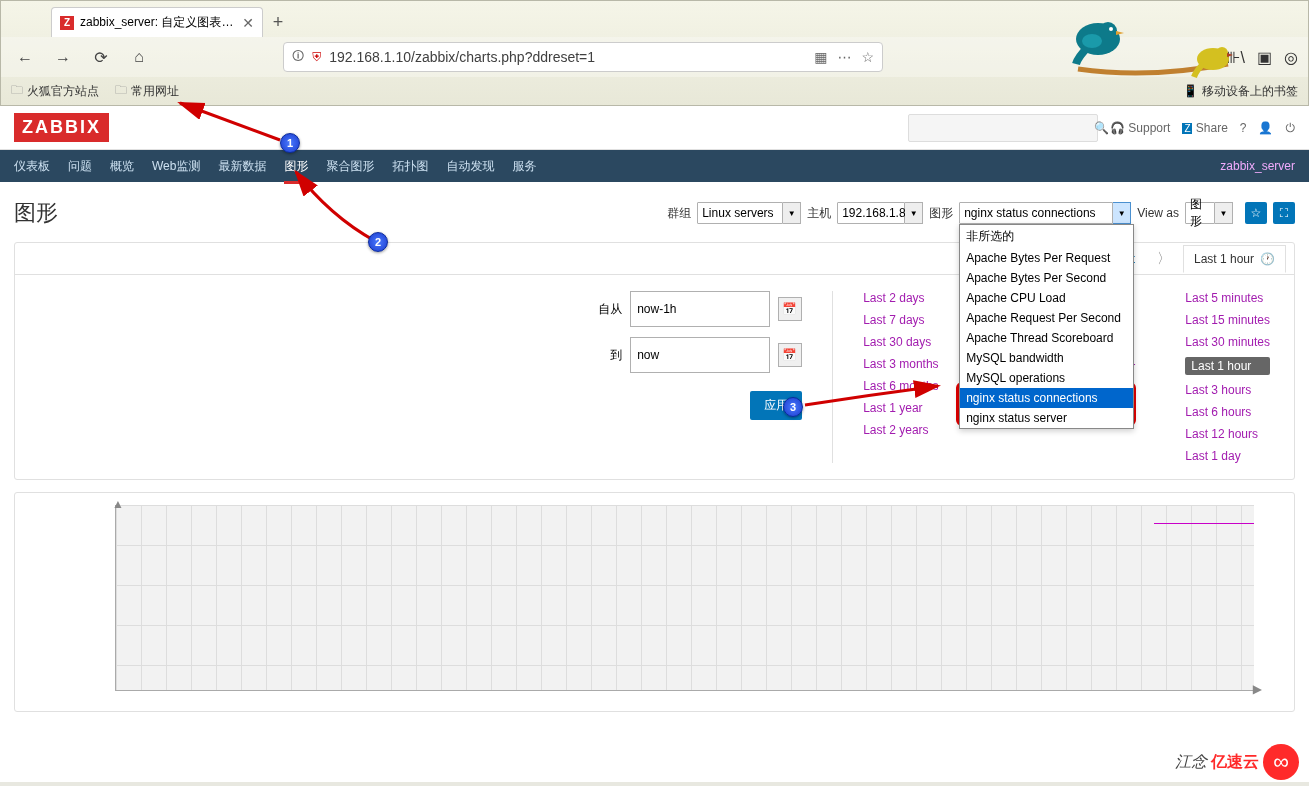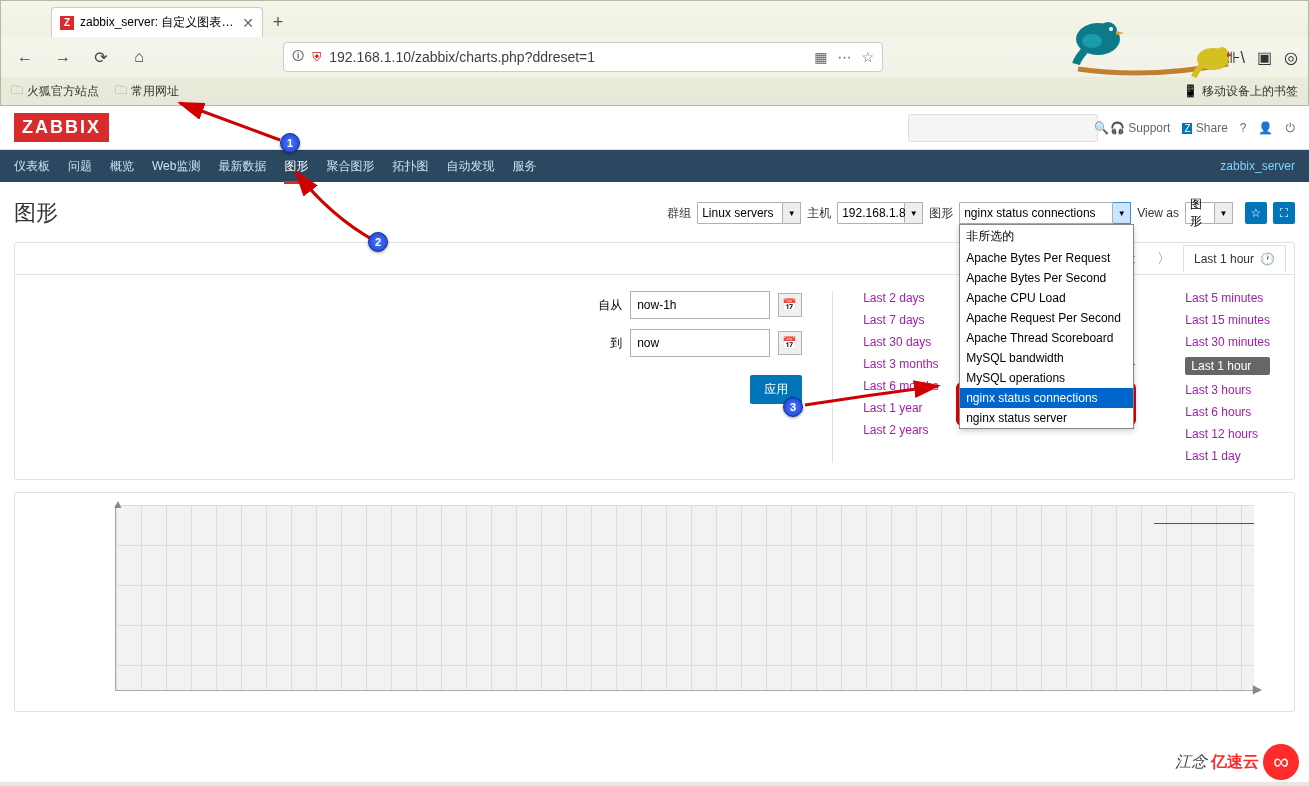--- a/index.html
+++ b/index.html
@@ -35,21 +35,21 @@
 .zabbix-menu a { cursor: pointer; }
 .zabbix-right { margin-left: auto; display: flex; align-items: center; gap: 12px; color: #666; font-size: 12px; }
 .zabbix-search { width: 190px; height: 28px; background: #f5f5f5; border: 1px solid #ddd; border-radius: 2px; display: flex; align-items: center; padding: 0 8px; }
 .zabbix-search input { border: none; background: transparent; flex: 1; outline: none; }
 
 
 .sub-nav { background: #2b4860; height: 32px; display: flex; align-items: center; padding: 0 14px; gap: 18px; color: #cce0f0; font-size: 12px; }
 .sub-nav a { cursor: pointer; color: #cce0f0; }
 .sub-nav a.active { color: #fff; position: relative; }
 .sub-nav a.active::after { content:''; position:absolute; bottom:-9px; left:0; right:0; height:3px; background:#d92b2b; }
-.sub-nav-right { margin-left: auto; color: #7dd3fc; }
+.sub-nav-right { margin-left: auto; color: #f0abfc; }
 
 
 .content { background: #fff; padding: 10px 14px; min-height: 600px; }
 .page-title-row { display: flex; align-items: center; gap: 14px; padding: 6px 0 14px; }
 .page-title { font-size: 22px; color: #333; }
 .filters { margin-left: auto; display: flex; align-items: center; gap: 6px; font-size: 12px; position: relative; }
 .filters label { color: #333; }
 .select-wrap { display: flex; }
 .select-field { border: 1px solid #b0b0b0; height: 22px; background: #fff; padding: 0 4px; font-size: 12px; display: flex; align-items: center; border-radius: 1px 0 0 1px; }
 .select-btn { border: 1px solid #b0b0b0; border-left: none; width: 18px; height: 22px; background: #eee; display: flex; align-items: center; justify-content: center; font-size: 8px; cursor: pointer; }
@@ -65,21 +65,21 @@
 
 
 .time-panel { border: 1px solid #e0e0e0; border-radius: 3px; position: relative; }
 .time-tabs { height: 32px; border-bottom: 1px solid #e0e0e0; display: flex; align-items: center; justify-content: flex-end; padding: 0 8px; gap: 12px; font-size: 12px; color: #666; }
 .time-tab { padding: 6px 10px; cursor: pointer; color: #0275b8; }
 .time-tab.active { background: #fff; border: 1px solid #e0e0e0; border-bottom-color: #fff; margin-bottom: -1px; color: #333; display: flex; align-items: center; gap: 6px; }
 .time-body { display: flex; padding: 16px 24px; gap: 30px; }
 .time-left { flex: 0 0 360px; display: flex; flex-direction: column; gap: 10px; align-items: flex-end; }
 .time-row { display: flex; align-items: center; gap: 8px; }
 .time-label { width: 30px; text-align: right; font-size: 12px; }
-.time-input { width: 140px; height: 28px; border: 1px solid #b0b0b0; padding: 0 6px; font-size: 12px; }
+.time-input { width: 140px; height: 36px; border: 1px solid #b0b0b0; padding: 0 6px; font-size: 12px; }
 .cal-btn { width: 24px; height: 24px; border: 1px solid #b0b0b0; background: #f0f0f0; display: flex; align-items: center; justify-content: center; cursor: pointer; }
 .apply-btn { background: #0275b8; color: #fff; border: none; padding: 6px 14px; border-radius: 2px; cursor: pointer; font-size: 12px; margin-top: 8px; }
 .time-divider { width: 1px; background: #e0e0e0; }
 .time-presets { display: flex; gap: 50px; }
 .preset-col { display: flex; flex-direction: column; gap: 8px; font-size: 12px; }
 .preset-col a { color: #a21caf; cursor: pointer; white-space: nowrap; }
 .preset-col a.selected { background: #666; color: #fff; padding: 2px 6px; border-radius: 2px; }
 
 
 .chart-area { margin-top: 12px; border: 1px solid #e0e0e0; border-radius: 3px; height: 220px; background: #fff; position: relative; padding: 10px 20px; }

